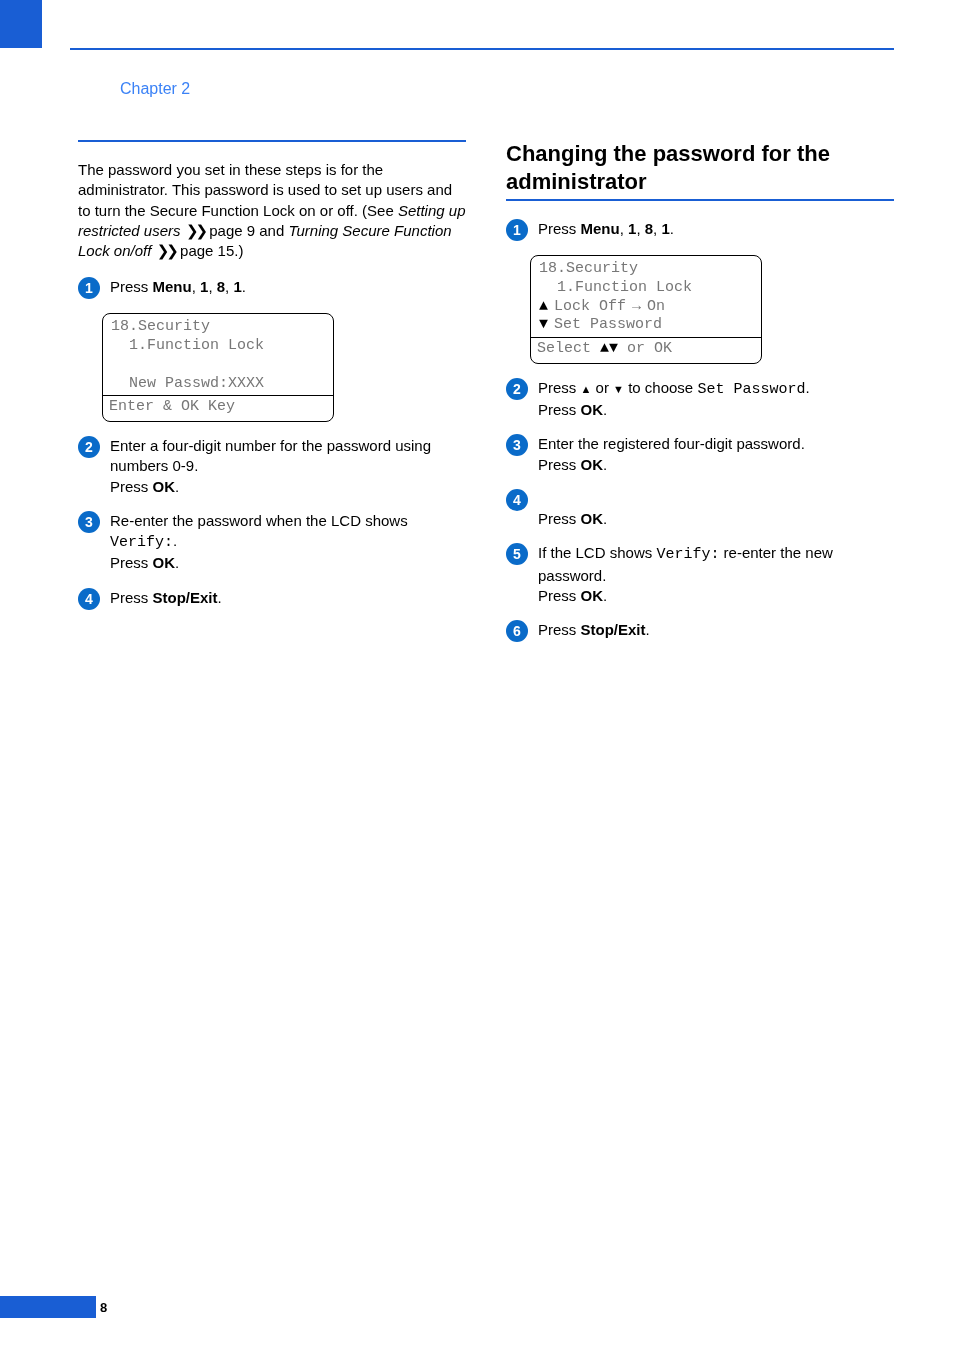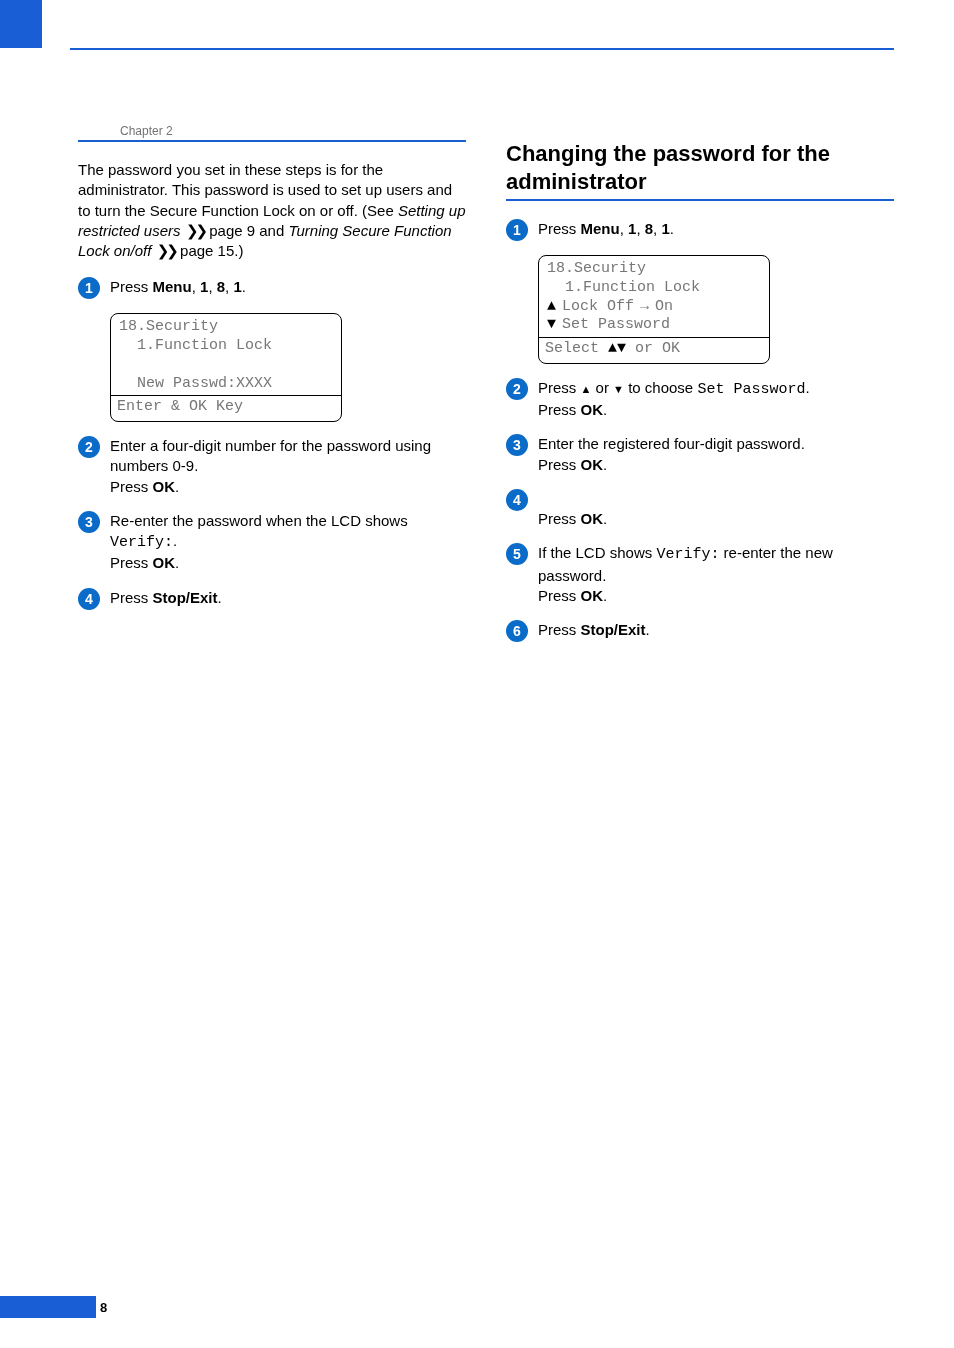--- a/index.html
+++ b/index.html
@@ -27,23 +27,22 @@
       left: 70px;
       right: 60px;
       top: 48px;
       height: 2px;
       background: #195ed4;
     }
     .chapter-label {
       position: absolute;
       left: 120px;
       top: 80px;
-      font-size: 12px;
-      color: #737373;
-      margin-top: 44px;
+      font-size: 16px;
+      color: #3b82f6;
     }
     .columns {
       position: absolute;
       top: 140px;
       left: 78px;
       right: 60px;
       display: flex;
       gap: 40px;
     }
     .col {
@@ -87,21 +86,21 @@
       font-size: 14px;
       display: flex;
       align-items: center;
       justify-content: center;
       line-height: 1;
     }
     .step-text {
       flex: 1;
       line-height: 1.35;
     }
-    .with-lcd { margin-left: 32px; margin-top: 2px; margin-bottom: 14px; }
+    .with-lcd { margin-left: 24px; margin-top: 2px; margin-bottom: 14px; }
     .lcd {
       border: 1.5px solid #000;
       border-radius: 8px;
       width: 230px;
       font-family: "Courier New", monospace;
       color: #777;
       font-size: 15px;
       line-height: 1.25;
       overflow: hidden;
     }

